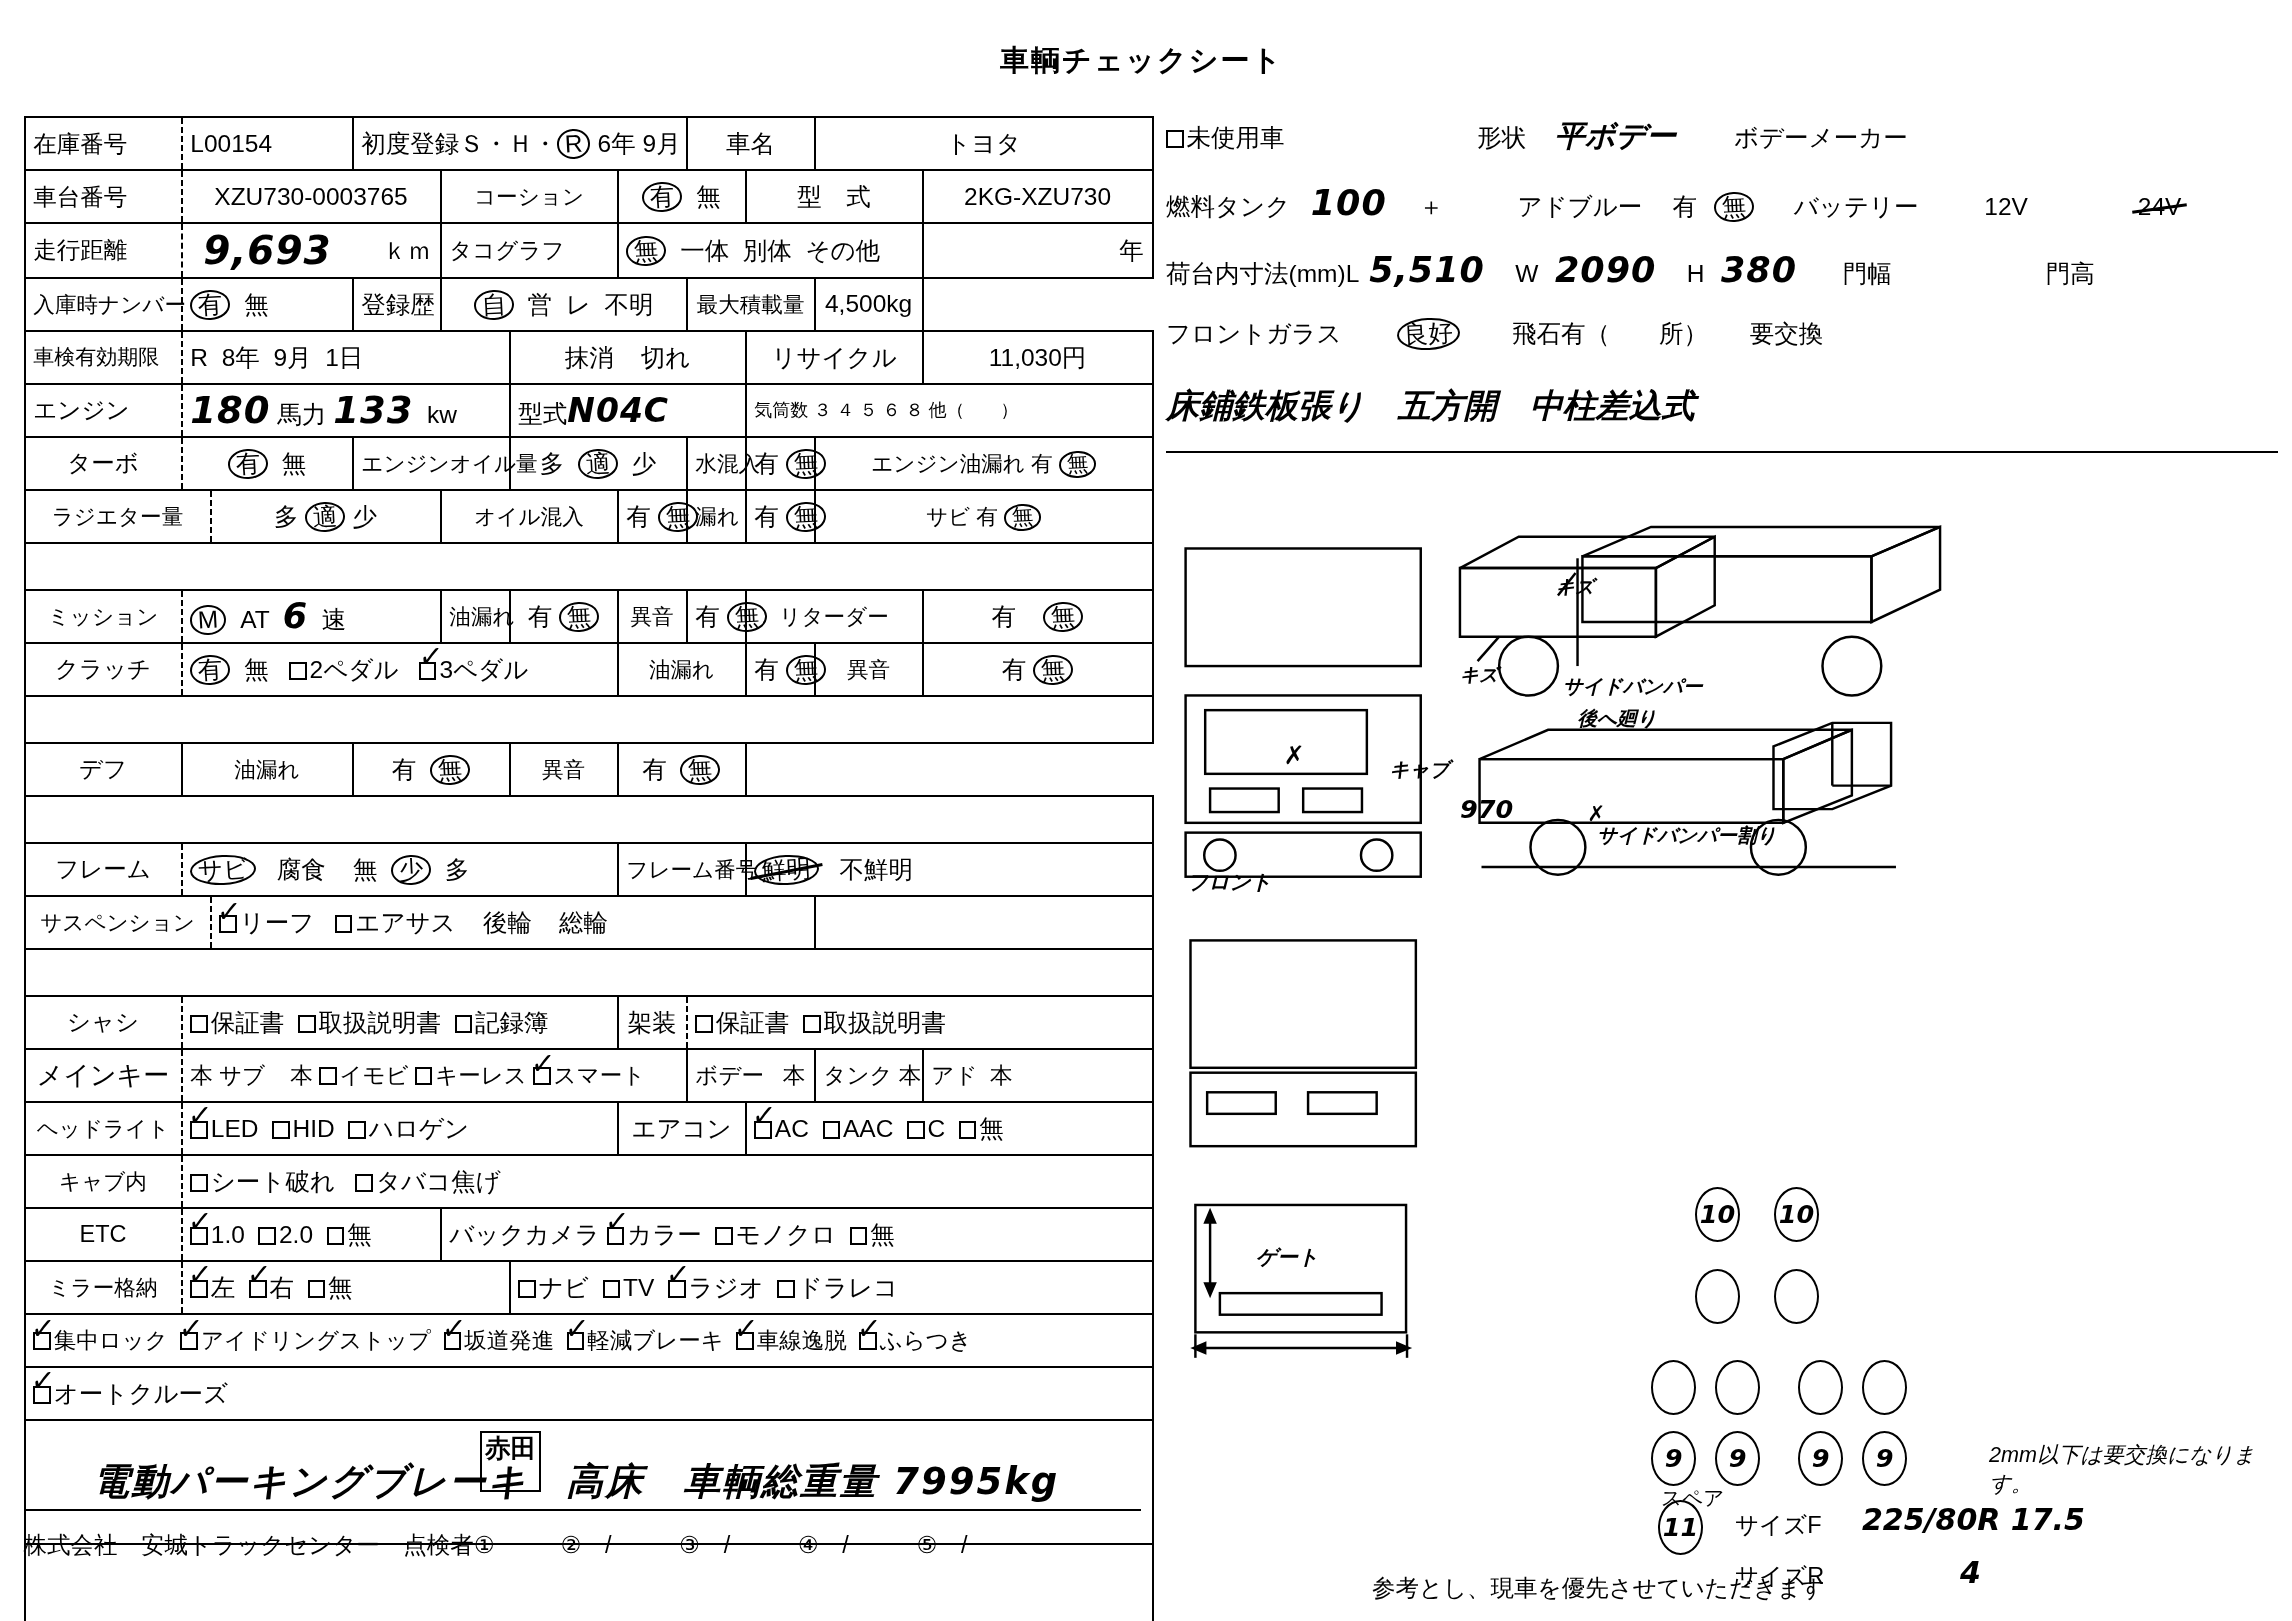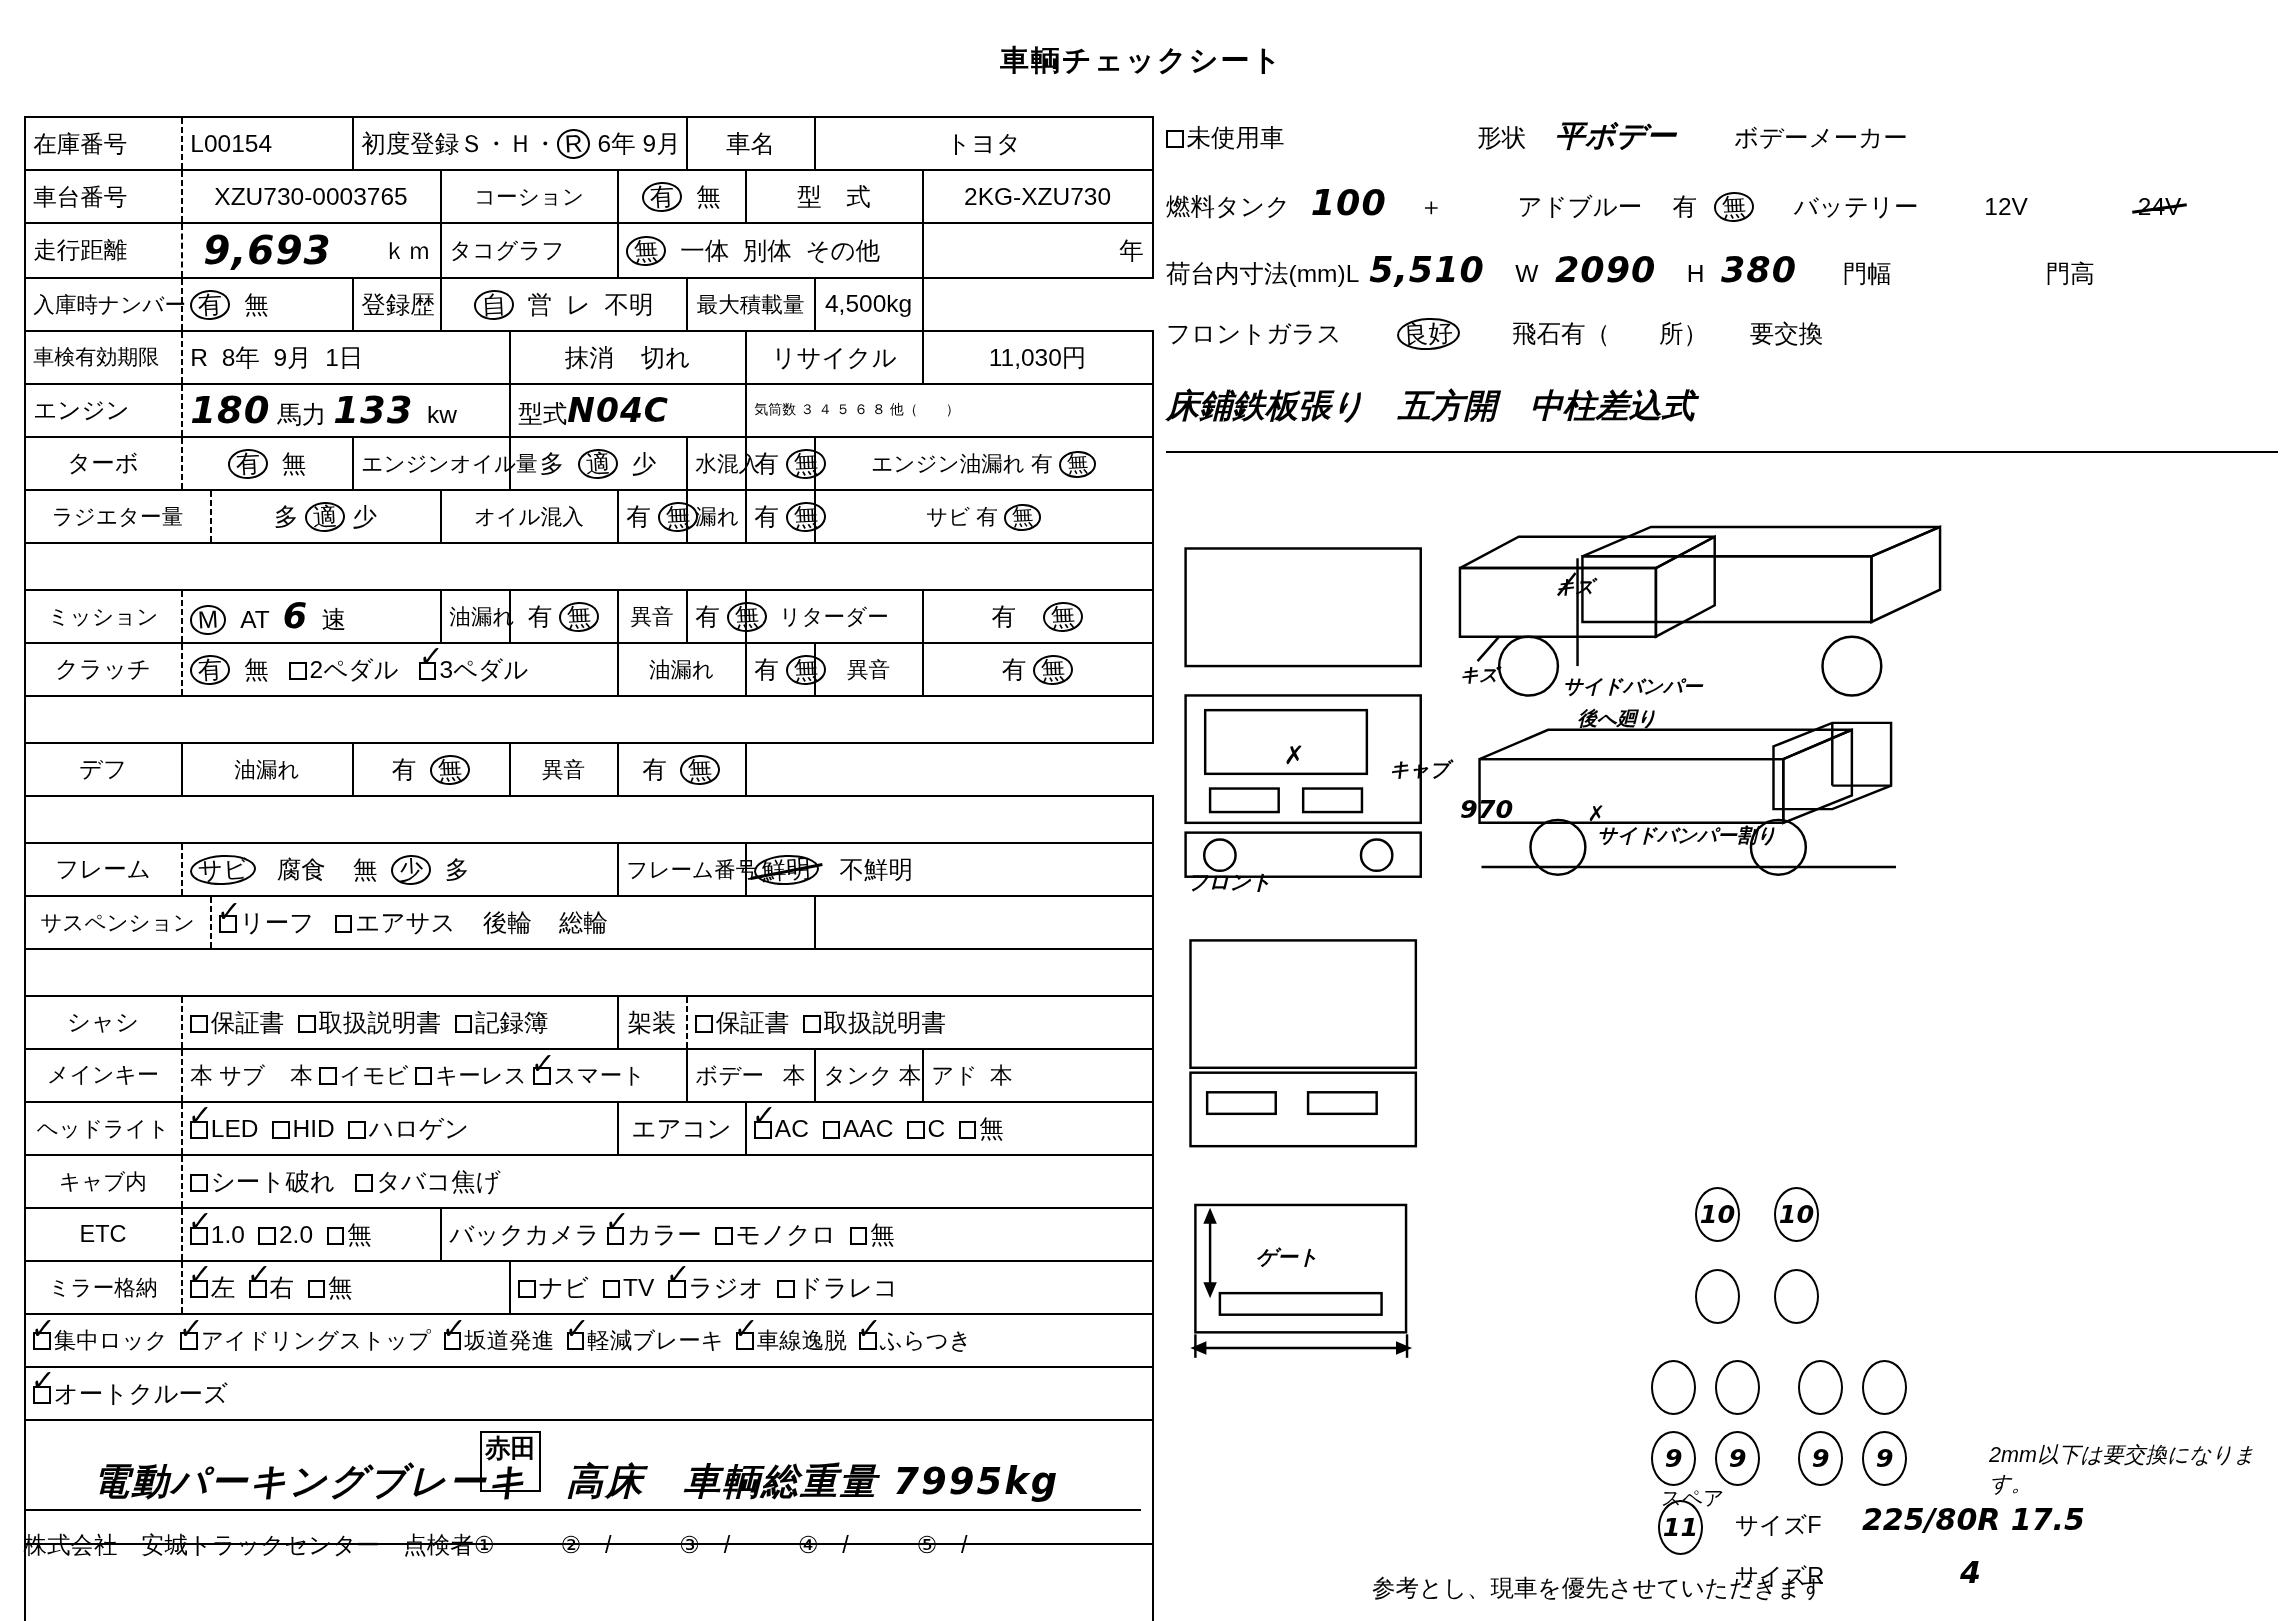--- a/index.html
+++ b/index.html
@@ -238,21 +238,21 @@
       <td class="lbl dash-r">エンジン</td>
       <td colspan="4" class="nb-l">
         <span class="hw" style="font-size:37px">180</span>
         <span>馬力</span>
         <span class="hw" style="font-size:37px">133</span>
         &nbsp;<span>kw</span>
       </td>
       <td colspan="3">
         <span>型式</span><span class="hw" style="font-size:33px">N04C</span>
       </td>
-      <td colspan="3" style="font-size:14px">
+      <td colspan="3" style="font-size:18px">
         <span>気筒数</span>
         <span>３ ４ ５ ６ ８ 他（　　）</span>
       </td>
     </tr>
 
     <tr>
       <td class="lbl dash-r ctr">ターボ</td>
       <td colspan="2" class="nb-l ctr">
         <span class="circ">有</span>&nbsp;
         <span>無</span>
@@ -412,21 +412,21 @@
         <span class="cbx"></span><span>記録簿</span>
       </td>
       <td class="ctr dash-r">架装</td>
       <td colspan="4" class="nb-l">
         <span class="cbx"></span><span>保証書</span>&nbsp;
         <span class="cbx"></span><span>取扱説明書</span>
       </td>
     </tr>
 
     <tr>
-      <td class="lbl dash-r ctr" style="font-size:22px">メインキー</td>
+      <td class="lbl dash-r ctr" style="font-size:26px">メインキー</td>
       <td colspan="6" class="nb-l" style="font-size:22.5px">
         <span>本</span>
         <span>サブ</span>&nbsp;&nbsp;&nbsp;
         <span>本</span>
         <span class="cbx"></span><span>イモビ</span>
         <span class="cbx"></span><span>キーレス</span>
         <span class="chk"><span class="cbx"></span><span class="tick" style="left:-3.9px;top:-15.7px">✓</span></span><span>スマート</span>
       </td>
       <td colspan="2" style="font-size:22.5px">
         <span>ボデー</span>&nbsp;&nbsp;

